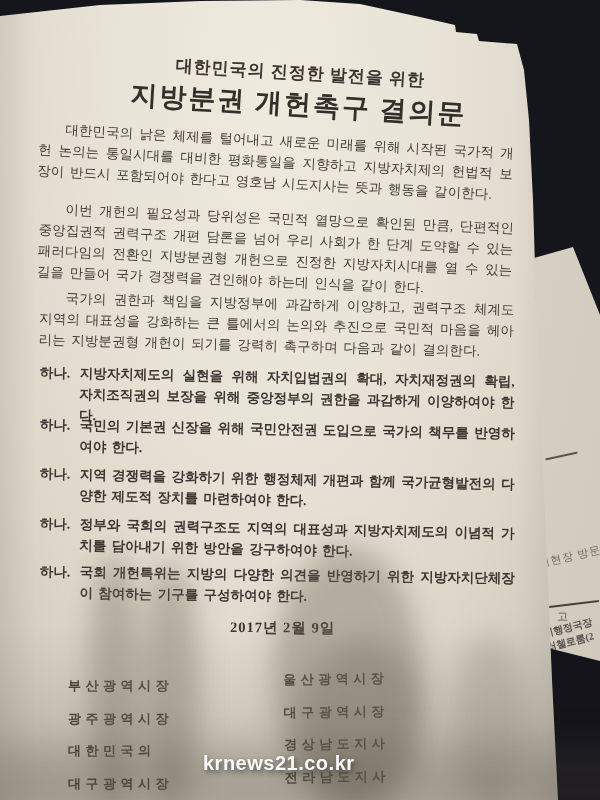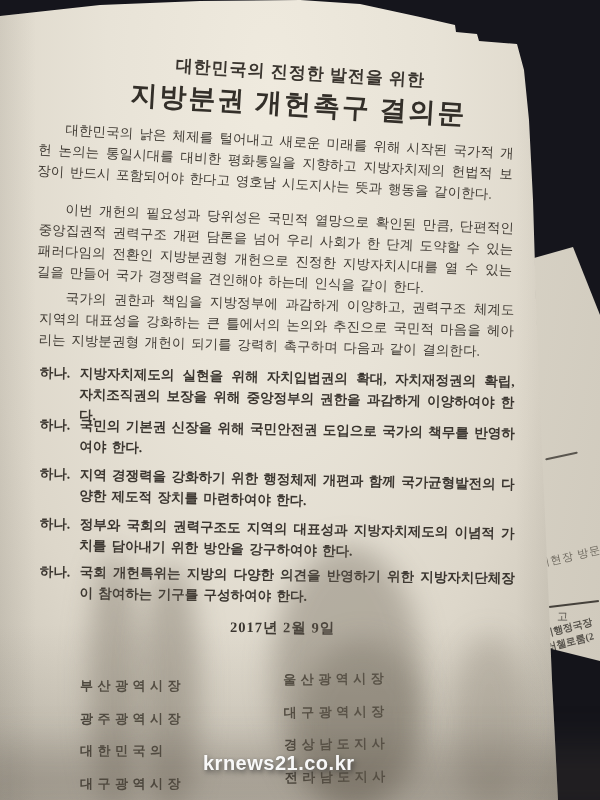--- a/index.html
+++ b/index.html
@@ -57,21 +57,21 @@
     word-spacing:2px;letter-spacing:0.1px;}
   .p1{top:118px;} .p2{top:198px;} .p3{top:287px;}
   .res{display:flex;font-size:13.5px;line-height:21px;font-weight:600;color:#3a352f;}
   .res .marker{flex:0 0 40px;}
   .res .res-text{flex:1;text-align:justify;word-spacing:2px;}
   .r1{top:362px;} .r2{top:414px;} .r3{top:463px;} .r4{top:513px;} .r5{top:561px;}
   .date-line{top:618px;left:230px;width:160px;font-size:14.5px;letter-spacing:1px;
     color:#3a352f;font-weight:600;}
   .sig-col{position:absolute;font-size:13px;font-weight:600;color:#474239;
     letter-spacing:4.5px;line-height:32.5px;transform-origin:left top;white-space:nowrap;}
-  .sig-left{left:80px;top:670px;}
+  .sig-left{left:68px;top:670px;}
   .sig-right{left:283px;top:664px;transform:rotate(-0.8deg);}
   
   .shadow{position:absolute;border-radius:50%;background:rgba(104,96,84,0.38);
     filter:blur(14px);pointer-events:none;}
   .sh-a1{left:88px;top:552px;width:52px;height:260px;}
   .sh-a2{left:142px;top:562px;width:58px;height:250px;}
   .sh-b1{left:272px;top:545px;width:150px;height:265px;}
   .sh-b2{left:300px;top:640px;width:125px;height:170px;background:rgba(104,96,84,0.30);}
   .sh-c{left:452px;top:635px;width:75px;height:175px;background:rgba(104,96,84,0.22);}
   .sh-bottom{left:-20px;top:745px;width:660px;height:70px;border-radius:0;

